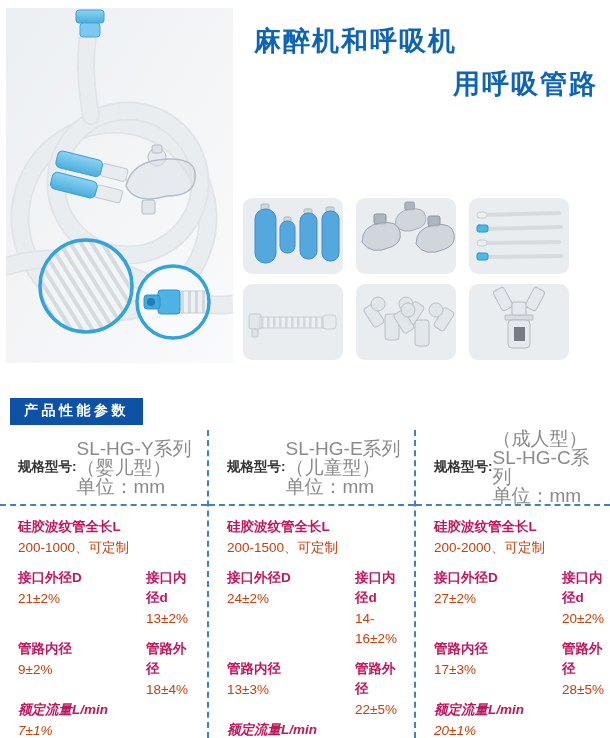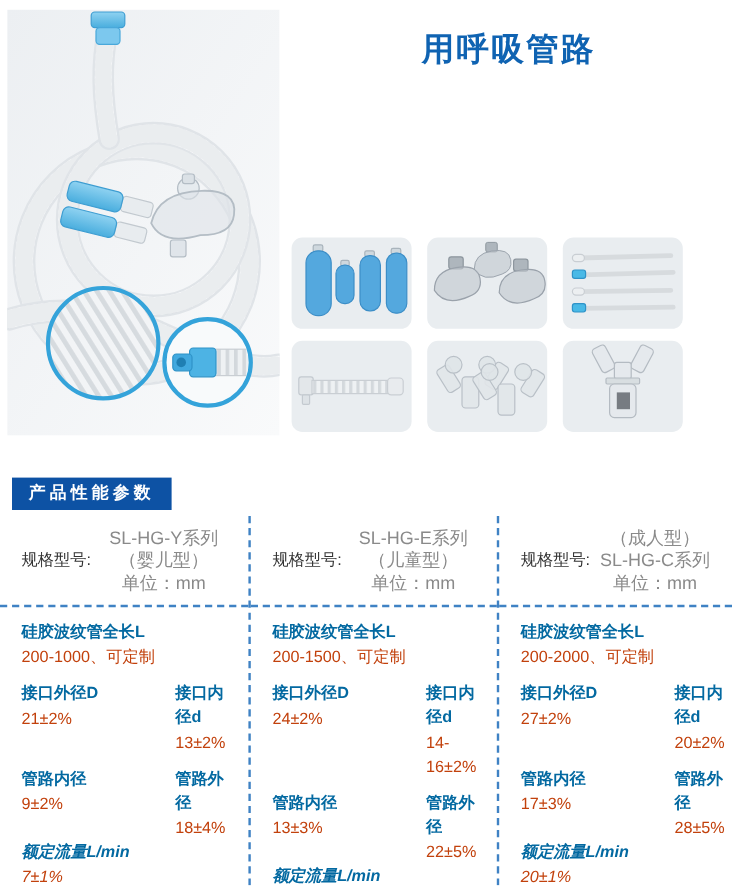--- a/index.html
+++ b/index.html
@@ -6,45 +6,45 @@
   .page{position:relative;width:610px;height:738px;background:#ffffff;overflow:hidden;
         font-family:"Liberation Sans","DejaVu Sans",sans-serif;}
 
   
   .photo{position:absolute;left:6px;top:8px;}
 
   
   .title{position:absolute;left:250px;top:20px;width:350px;font-weight:700;
          font-size:27px;line-height:43px;color:#0f63b2;letter-spacing:2px;}
   .title .l1{text-align:left;padding-left:4px;}
-  .title .l2{text-align:center;padding-right:2px;}
+  .title .l2{text-align:right;padding-right:2px;}
   .desc{position:absolute;left:252px;top:117px;width:352px;font-size:14.5px;
         line-height:31px;color:#4a4a4a;font-weight:500;}
 
   
   .grid{position:absolute;left:243px;top:198px;display:grid;
         grid-template-columns:repeat(3,100px);grid-auto-rows:76px;gap:10px 13px;}
   .tile{background:#e9edf0;border-radius:9px;overflow:hidden;}
   .tile svg{display:block;}
 
   
   .badge{position:absolute;left:10px;top:398px;background:#0d52a4;color:#ffffff;
          font-size:14px;letter-spacing:3.5px;padding:4px 14px 5px 14px;font-weight:700;}
 
   
   .table{position:absolute;left:0;top:430px;width:610px;height:308px;display:flex;}
   .col{width:207px;box-sizing:border-box;}
   .col.c2,.col.c3{border-left:2px dashed #3f82c4;}
   .col.c3{width:196px;}
   .head{height:76px;display:flex;align-items:center;box-sizing:border-box;
         padding:0 10px 0 18px;border-bottom:2px dashed #3f82c4;}
-  .spec-label{font-size:13.5px;font-weight:400;color:#333333;white-space:nowrap;}
-  .series{flex:1;text-align:center;color:#8a8a8a;font-size:15px;line-height:19px;}
+  .spec-label{font-size:13.5px;font-weight:700;color:#333333;white-space:nowrap;}
+  .series{flex:1;color:#8a8a8a;font-size:19px;line-height:19px;}
   .body{padding:11px 8px 0 18px;font-size:13.5px;}
-  .lbl{font-weight:700;color:#0369a1;line-height:20px;}
+  .lbl{font-weight:700;color:#be185d;line-height:20px;}
   .val{color:#c2410c;line-height:20px;margin-top:1px;}
   .pair{display:grid;grid-template-columns:104px auto;margin-top:10px;gap:24px;}
   .flow{font-style:italic;}
 </style>
 </head>
 <body>
 
 <div class="page">
 
   <svg class="photo" width="227" height="355" viewBox="0 0 227 355">
@@ -116,20 +116,21 @@
         <rect x="168" y="283" width="42" height="22" fill="url(#corrV)" stroke="#c9ced3"></rect>
         <rect x="152" y="282" width="22" height="24" rx="3" fill="#4db3e4" stroke="#2f93c8"></rect>
         <rect x="138" y="287" width="16" height="14" rx="3" fill="#41a9df" stroke="#2f93c8"></rect>
         <circle cx="145" cy="294" r="4" fill="#1f7fb3"></circle>
       </g>
       <circle cx="167" cy="294" r="36" fill="none" stroke="#34a3da" stroke-width="3.5"></circle>
     </g>
   </svg>
 
   <div class="title">
+    <div class="l1">麻醉机和呼吸机</div>
     <div class="l2">用呼吸管路</div>
   </div>
 
 
   <div class="grid">
     <div class="tile">
       <svg width="100" height="76" viewBox="0 0 100 76">
         <rect x="18" y="6" width="8" height="6" rx="1.5" fill="#cfd8de" stroke="#a9b4bc"></rect>
         <rect x="12" y="11" width="21" height="54" rx="10" fill="#54a8de" stroke="#3c8ec7"></rect>
         <rect x="41" y="19" width="7" height="5" rx="1.5" fill="#cfd8de" stroke="#a9b4bc"></rect>

